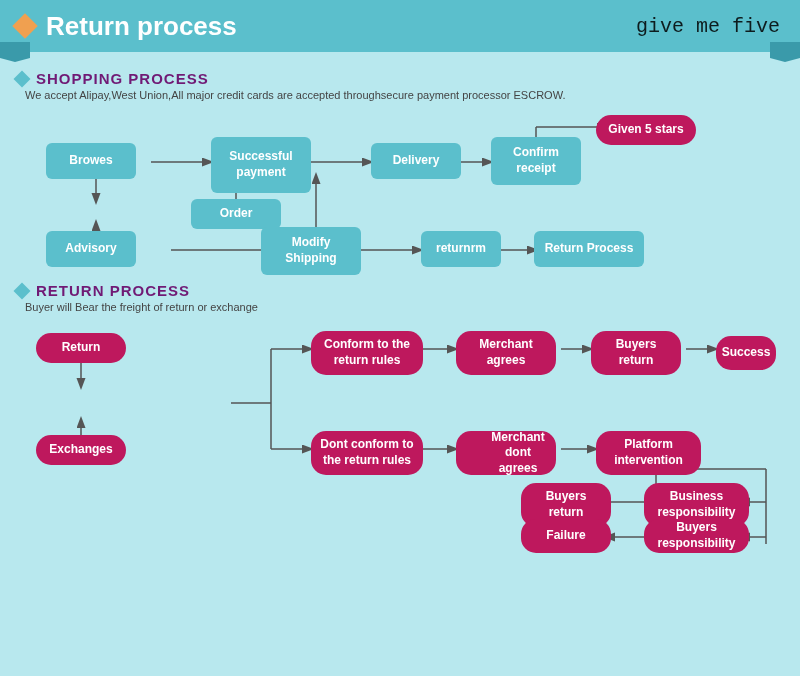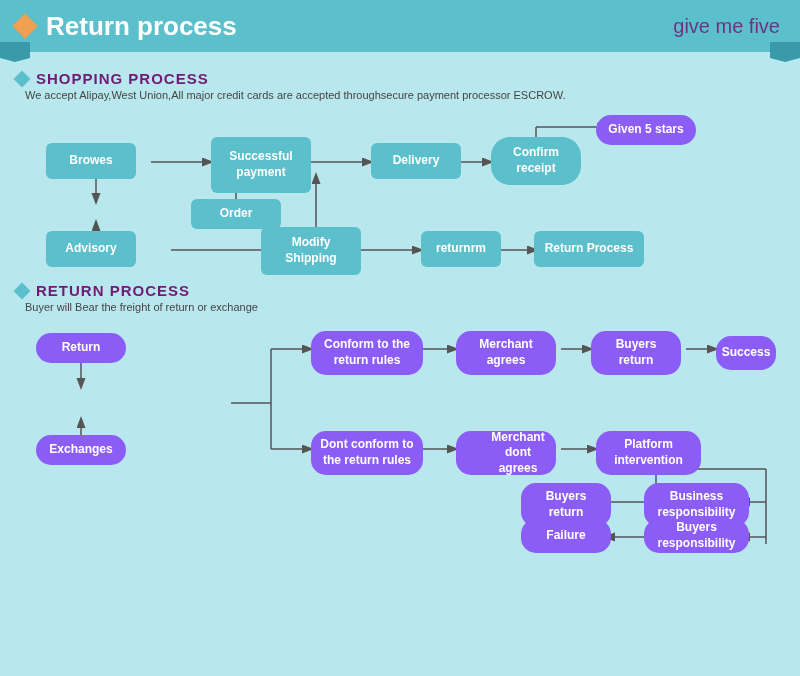--- a/index.html
+++ b/index.html
@@ -29,23 +29,23 @@
       flex-shrink: 0;
     }
     .header-title {
       font-size: 26px;
       font-weight: bold;
       color: #fff;
     }
     .header-logo {
       position: absolute;
       right: 20px;
-      font-family: Liberation Sans, sans-serif;
+      font-family: Liberation Mono, monospace;
       font-size: 20px;
-      color: #701a75;
+      color: #000000;
       opacity: 0.85;
     }
 
     
     .ribbon-left {
       position: absolute;
       top: 42px; left: 0;
       width: 30px; height: 20px;
       background: #3a9aaa;
       clip-path: polygon(0 0, 100% 0, 100% 80%, 50% 100%, 0 80%);
@@ -100,21 +100,21 @@
       font-size: 12px;
       font-weight: bold;
       color: #fff;
       line-height: 1.3;
       padding: 4px 8px;
     }
     .box-teal {
       background: #5bbfcc;
     }
     .box-orange {
-      background: #8b5cf6;
+      background: #be185d;
       border-radius: 15px;
     }
 
     .abs-box {
       position: absolute;
     }
   </style>
 </head>
 <body>
 
@@ -166,21 +166,21 @@
         <marker id="arr" markerWidth="8" markerHeight="8" refX="6" refY="3" orient="auto">
           <path d="M0,0 L0,6 L8,3 z" fill="#555"></path>
         </marker>
       </defs>
     </svg>
 
     <div class="box box-teal abs-box" style="left:30px;top:36px;width:90px;height:36px;">Browes</div>
     <div class="box box-teal abs-box" style="left:195px;top:30px;width:100px;height:56px;">Successful
 payment</div>
     <div class="box box-teal abs-box" style="left:355px;top:36px;width:90px;height:36px;">Delivery</div>
-    <div class="box box-teal abs-box" style="left:475px;top:30px;width:90px;height:48px;border-radius:19px;">Confirm
+    <div class="box box-teal abs-box" style="left:475px;top:30px;width:90px;height:48px;">Confirm
 receipt</div>
     <div class="box box-orange abs-box" style="left:580px;top:8px;width:100px;height:30px;">Given 5 stars</div>
 
     <div class="box box-teal abs-box" style="left:175px;top:92px;width:90px;height:30px;">Order</div>
 
     <div class="box box-teal abs-box" style="left:30px;top:124px;width:90px;height:36px;">Advisory</div>
     <div class="box box-teal abs-box" style="left:245px;top:120px;width:100px;height:48px;">Modify
 Shipping</div>
     <div class="box box-teal abs-box" style="left:405px;top:124px;width:80px;height:36px;">returnrm</div>
     <div class="box box-teal abs-box" style="left:518px;top:124px;width:110px;height:36px;">Return Process</div>

